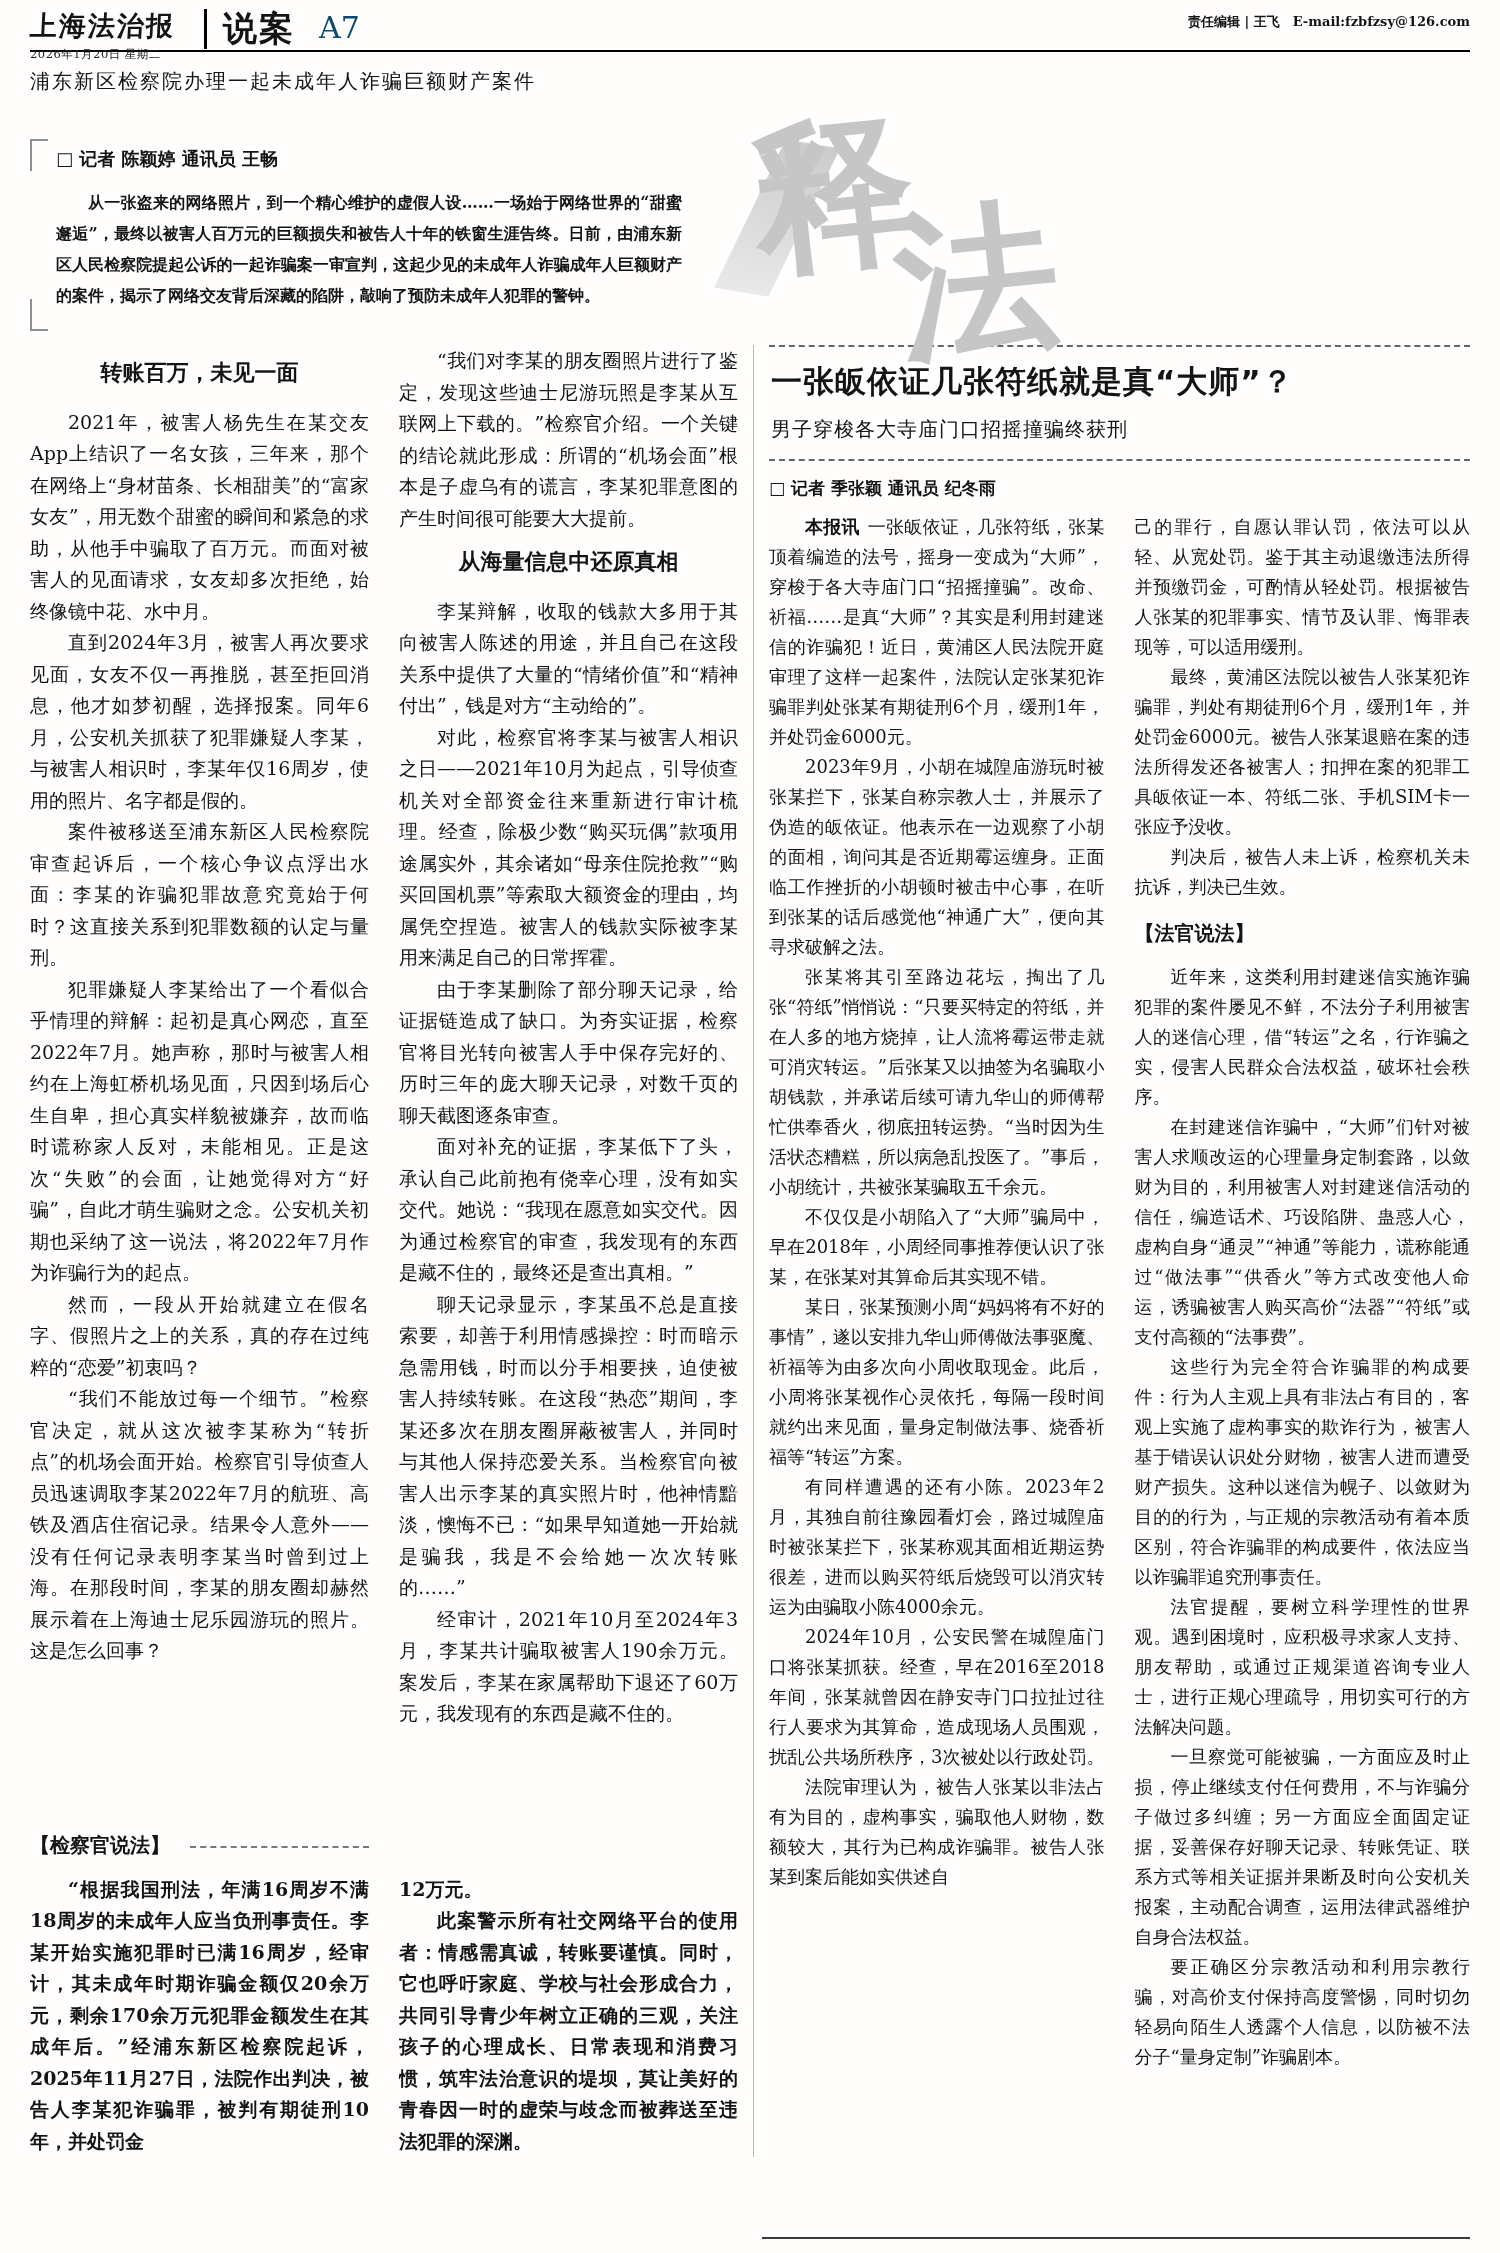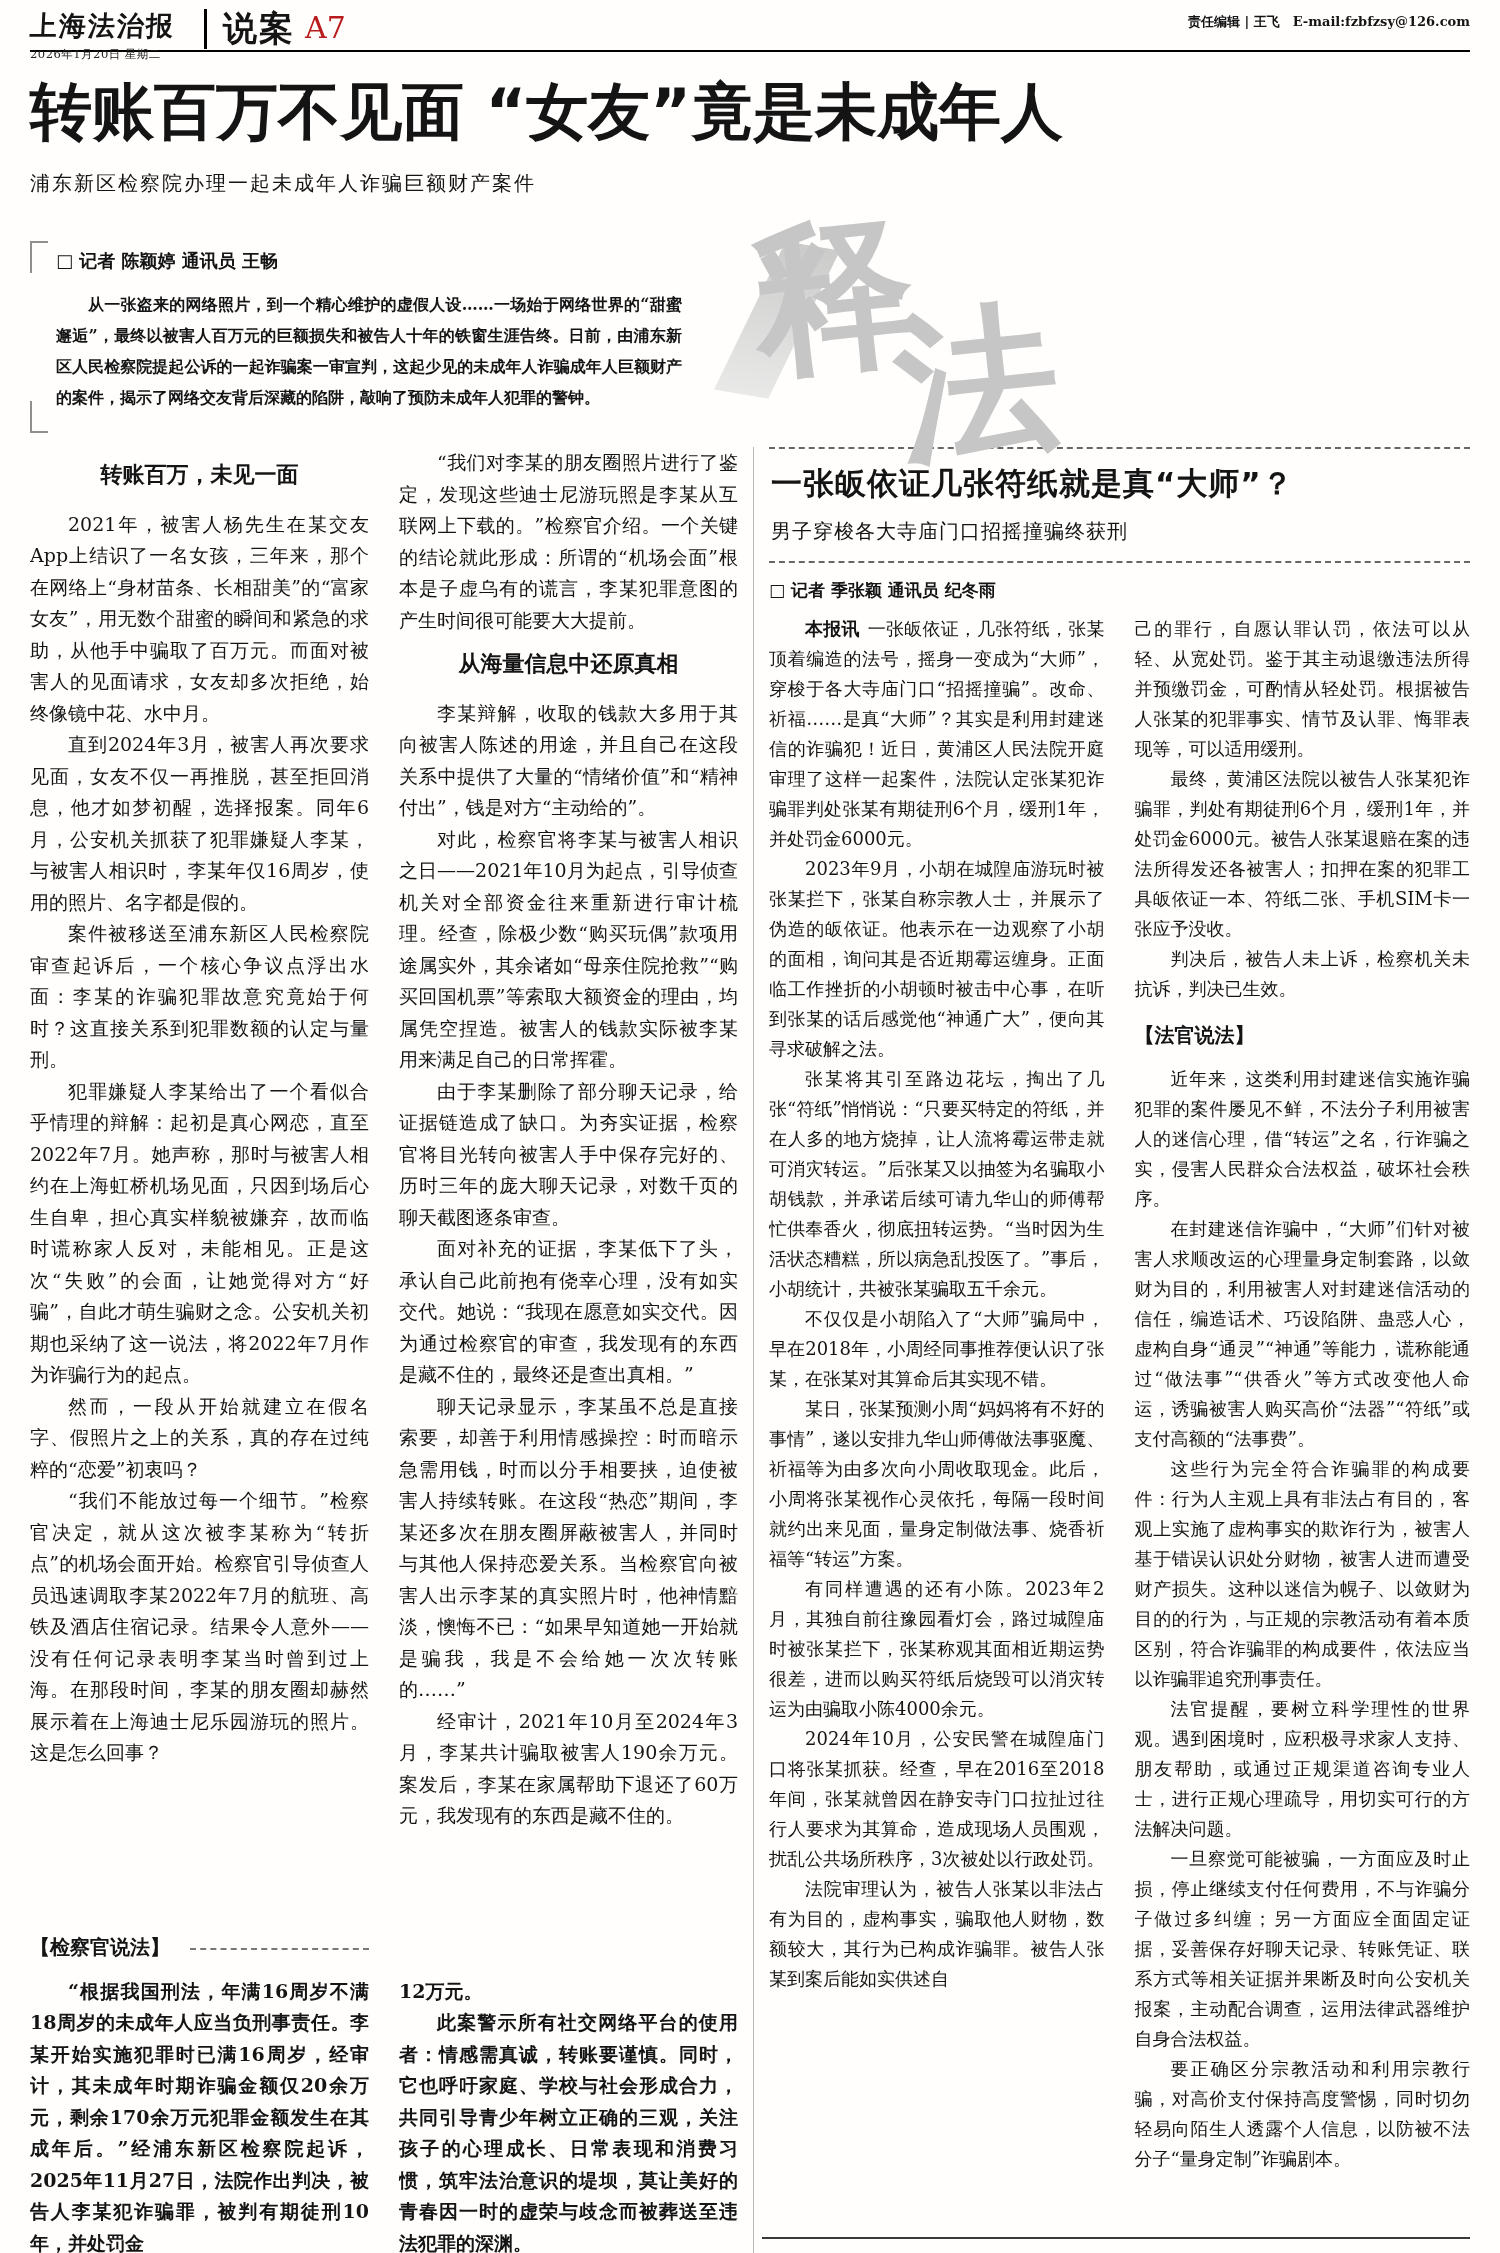--- a/index.html
+++ b/index.html
@@ -11,21 +11,21 @@
   }
 
   
   .masthead-bar { display:flex; align-items:flex-start; padding-top:8px; height:48px; }
   .mast-left { width:170px; }
   .mast-name { font-size:27px; font-weight:bold; letter-spacing:2px; transform:skewX(-3deg); }
   .mast-date { font-size:11.5px; margin-top:3px; color:#222; letter-spacing:.5px; }
   .mast-divider { width:3px; height:40px; background:#000; margin:1px 16px 0 4px; }
   .section-wrap { display:flex; align-items:flex-start; }
   .section-name { font-size:34px; font-weight:900; font-family:"DejaVu Sans", sans-serif; letter-spacing:2px; line-height:40px; }
-  .page-no { font-size:30px; margin-left:10px; color:#b91c1c; line-height:40px; }
+  .page-no { font-size:30px; margin-left:24px; color:#0c4a6e; line-height:40px; }
   .editor-line { margin-left:auto; font-size:13px; font-weight:bold; padding-top:5px; }
   .header-rule { height:2px; background:#000; margin-top:2px; }
 
   
   .headline {
     font-size:62px; font-weight:900; font-family:"DejaVu Sans", sans-serif;
     margin-top:18px; white-space:nowrap; letter-spacing:0;
   }
   .deck { font-size:20px; margin-top:16px; letter-spacing:2px; }
 
@@ -92,21 +92,20 @@
     </div>
     <div class="mast-divider"></div>
     <div class="section-wrap">
       <div class="section-name">说案</div>
       <div class="page-no">A7</div>
     </div>
     <div class="editor-line">责任编辑 | 王飞　E-mail:fzbfzsy@126.com</div>
   </div>
   <div class="header-rule"></div>
 
-  <h1 class="headline">转账百万不见面 “女友”竟是未成年人</h1>
   <div class="deck">浦东新区检察院办理一起未成年人诈骗巨额财产案件</div>
 
   <div class="intro-row">
     <div class="intro-box">
       <div class="byline">□ 记者 陈颖婷 通讯员 王畅</div>
       <p class="lead-para">从一张盗来的网络照片，到一个精心维护的虚假人设……一场始于网络世界的“甜蜜邂逅”，最终以被害人百万元的巨额损失和被告人十年的铁窗生涯告终。日前，由浦东新区人民检察院提起公诉的一起诈骗案一审宣判，这起少见的未成年人诈骗成年人巨额财产的案件，揭示了网络交友背后深藏的陷阱，敲响了预防未成年人犯罪的警钟。</p>
     </div>
     <div class="decor">
       <div class="decor-slash"></div>
       <span class="decor-char c1">释</span>

